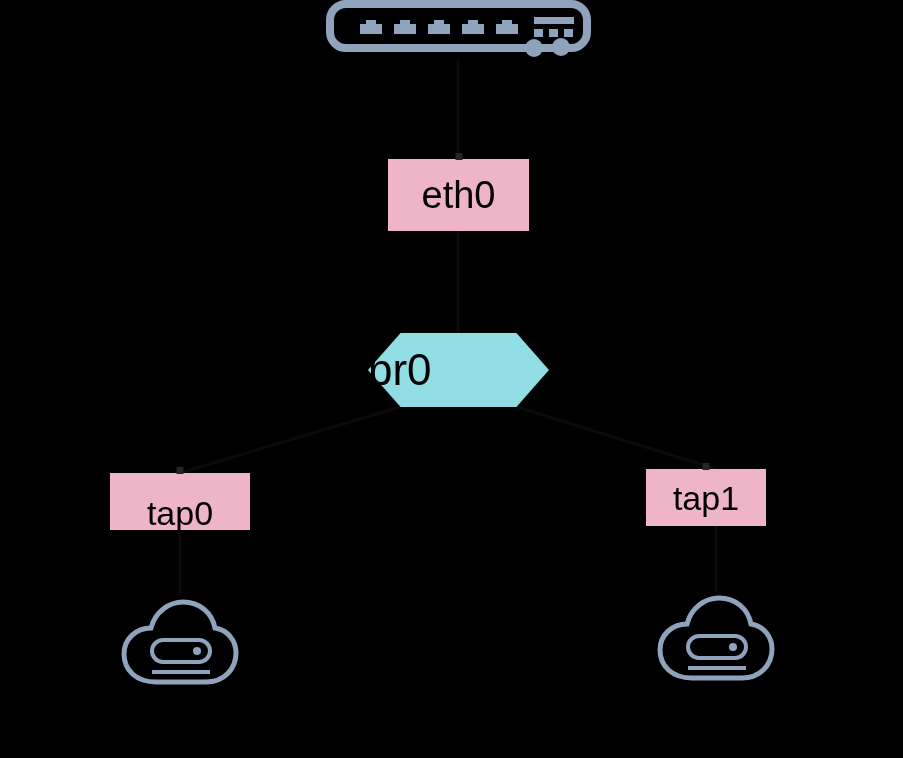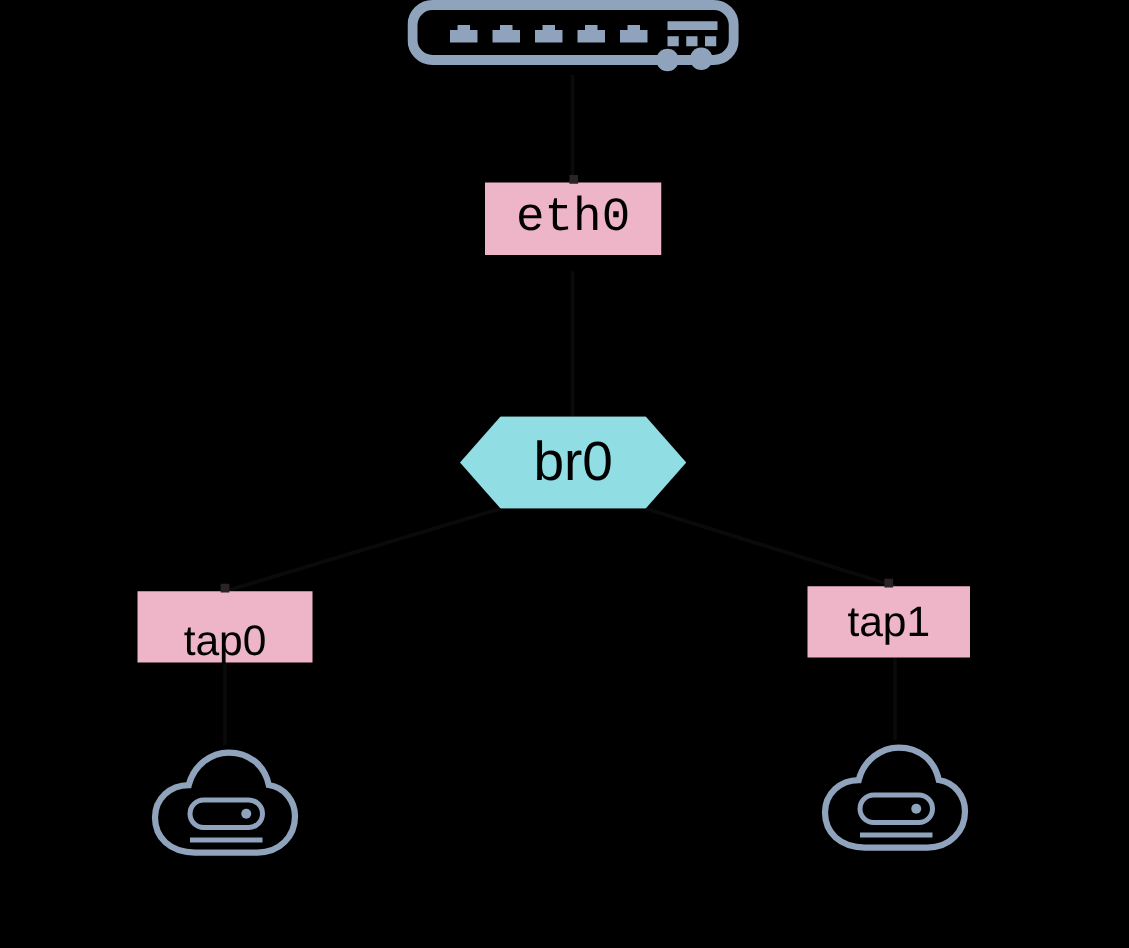--- a/index.html
+++ b/index.html
@@ -47,21 +47,21 @@
     transform: translateX(-50%);
     width: 7px;
     height: 7px;
     background: #2a2326;
   }
 
   
   .hex-box {
     display: flex;
     align-items: center;
-    justify-content: center;
+    justify-content: flex-start;
     color: #000000;
     font-size: 44px;
     line-height: 1;
     white-space: nowrap;
   }
   .hex-bg {
     position: absolute;
     inset: 0;
     background: #91dde4;
     clip-path: polygon(18% 0%, 82% 0%, 100% 50%, 82% 100%, 18% 100%, 0% 50%);
@@ -114,36 +114,36 @@
         <rect x="208" y="29" width="9" height="8"></rect>
         <rect x="223" y="29" width="9" height="8"></rect>
         <rect x="238" y="29" width="9" height="8"></rect>
       </g>
 
       <circle cx="208" cy="48" r="9" fill="#8fa3bc"></circle>
       <circle cx="235" cy="47" r="9" fill="#8fa3bc"></circle>
     </svg>
   </div>
 
-  <div class="node iface-box" style="left:388px; top:146px; width:141px; height:58px;font-family:Liberation Mono, monospace;">
+  <div class="node iface-box" style="left:388px; top:159px; width:141px; height:72px;">
     <span class="stub"></span>
     <span>eth0</span>
   </div>
 
   <div class="node hex-box" style="left:368px; top:333px; width:181px; height:74px;">
     <span class="hex-bg"></span>
     <span class="hex-label">br0</span>
   </div>
 
   <div class="node iface-box small" style="left:110px; top:473px; width:140px; height:57px;align-items:flex-end;">
     <span class="stub"></span>
     <span>tap0</span>
   </div>
 
-  <div class="node iface-box small" style="left:646px; top:469px; width:130px; height:57px;">
+  <div class="node iface-box small" style="left:646px; top:469px; width:120px; height:57px;">
     <span class="stub"></span>
     <span>tap1</span>
   </div>
 
   <div class="node" style="left:120px; top:596px; width:120px; height:92px;">
     <svg class="icon-svg" width="120" height="92" viewBox="0 0 120 92">
       <path d="M36,86 C16,86 4,74 4,58 C4,43 16,32 31,32
                C35,16 49,6 63,6 C80,6 92,17 95,32
                C108,34 116,45 116,57 C116,73 104,86 86,86 Z" fill="none" stroke="#8fa3bc" stroke-width="5"></path>
       <rect x="32" y="44" width="58" height="22" rx="11" ry="11" fill="none" stroke="#8fa3bc" stroke-width="4"></rect>

